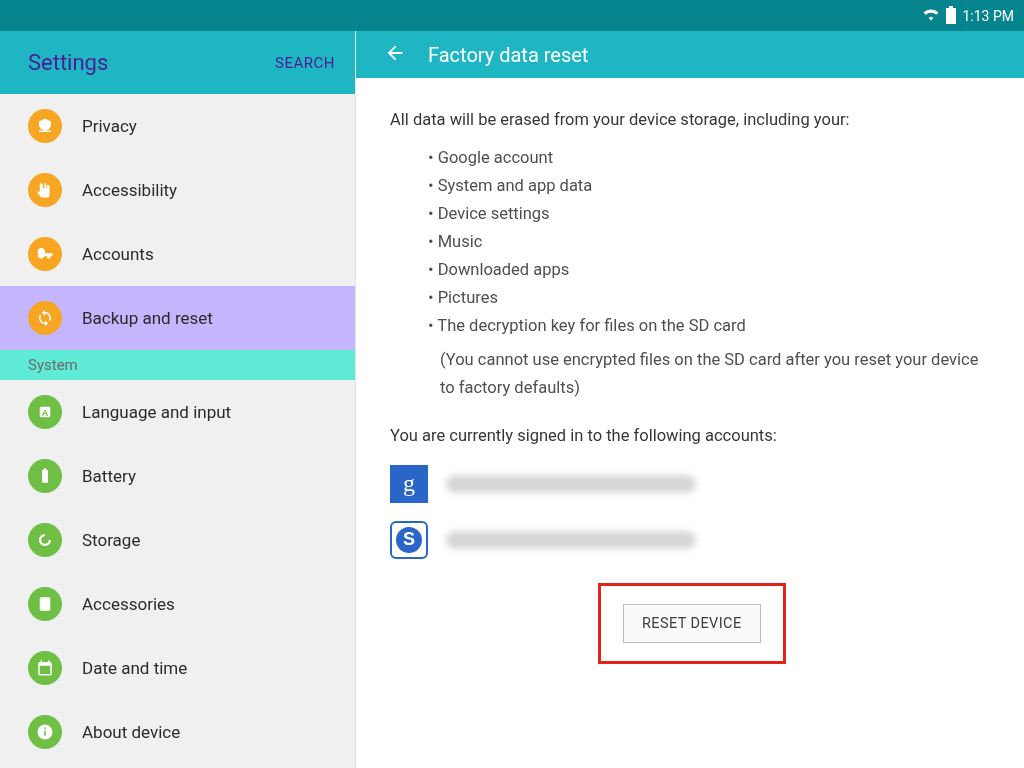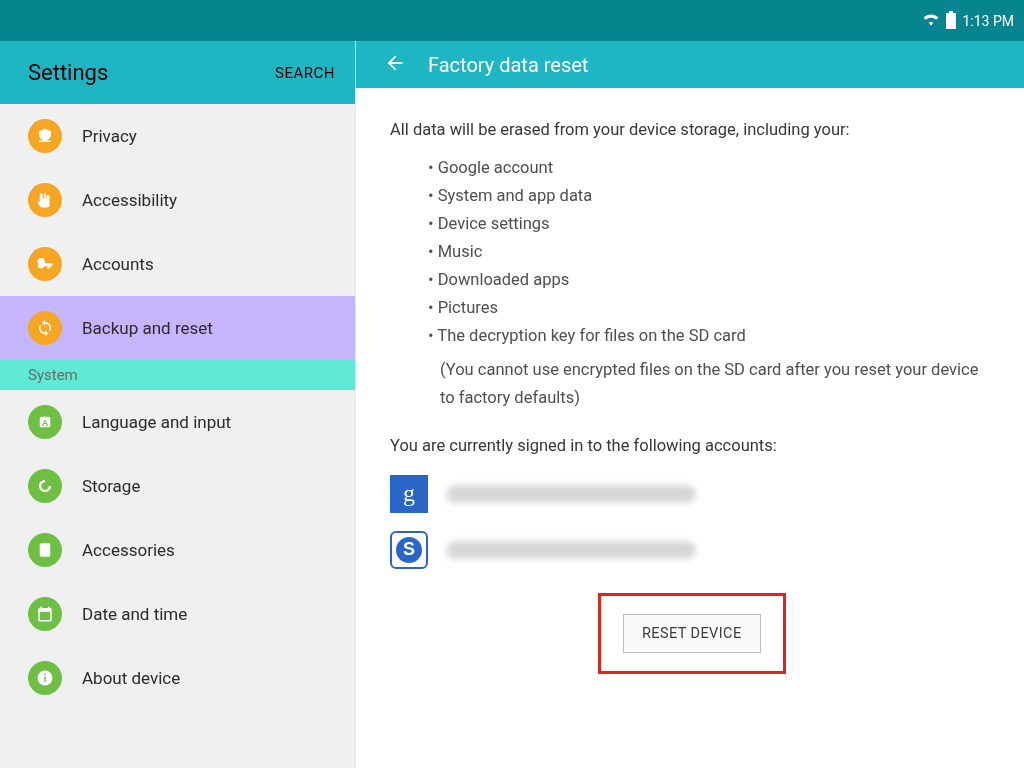--- a/index.html
+++ b/index.html
@@ -1,20 +1,20 @@
 <!DOCTYPE html>
 <html><head>
 <meta charset="utf-8">
 <style>
   * { box-sizing: border-box; margin: 0; padding: 0; }
   html, body { width: 1024px; height: 768px; overflow: hidden; font-family: Roboto, "Helvetica Neue", Arial, sans-serif; }
   body { background: #fff; }
 
   .statusbar {
-    height: 41px;
+    height: 31px;
     background: #07858f;
     display: flex;
     align-items: center;
     justify-content: flex-end;
     padding: 0 10px;
     color: #fff;
     font-size: 14px;
     gap: 6px;
   }
   .statusbar .wifi { display:inline-block; }
@@ -24,21 +24,21 @@
   .statusbar .battery::before {
     content:""; position:absolute; top:-2px; left:3px; width:4px; height:2px; background:#fff;
   }
   .statusbar .clock { font-weight:400; }
 
   .app { display:flex; height: 743px; }
 
   
   .sidebar { width: 356px; background:#f0f0f0; border-right:1px solid #e5e5e5; display:flex; flex-direction:column; }
   .sidebar-header {
-    height: 63px; background:#1fb6c4; color:#000000;
+    height: 63px; background:#1fb6c4; color:#4c1d95;
     display:flex; align-items:center; justify-content:space-between;
     padding: 0 20px 0 28px;
   }
   .sidebar-title { font-size:22px; font-weight:400; }
   .sidebar-search { font-size:15px; letter-spacing:0.5px; font-weight:400; }
 
   .sidebar-list { flex:1; overflow:auto; }
   .sidebar-item {
     display:flex; align-items:center; gap:20px;
     padding: 0 28px; height:64px;
@@ -150,20 +150,28 @@
       <div class="section-header">System</div>
 
       <div class="sidebar-item">
         <span class="icon-circle green">
           <svg viewBox="0 0 24 24">
               <rect x="5" y="5" width="14" height="14" rx="2" fill="#fff"></rect>
               <text x="12" y="17" text-anchor="middle" font-size="12" fill="#6fbf44" font-family="Arial" font-weight="700">A</text>
             </svg>
         </span>
         <span>Language and input</span>
+      </div>
+      <div class="sidebar-item">
+        <span class="icon-circle green">
+          <svg viewBox="0 0 24 24">
+              <path d="M15 4h-1V2h-4v2H9C8 4 8 5 8 5v15c0 1 1 1 1 1h6c1 0 1-1 1-1V5c0-1-1-1-1-1z"></path>
+            </svg>
+        </span>
+        <span>Battery</span>
       </div>
       <div class="sidebar-item">
         <span class="icon-circle green">
           <svg viewBox="0 0 24 24">
               <path d="M12 4c-4 0-8 3-8 8s4 8 8 8 8-3 8-8h-3c0 3-2 5-5 5s-5-2-5-5 2-5 5-5V4z"></path>
             </svg>
         </span>
         <span>Storage</span>
       </div>
       <div class="sidebar-item">

